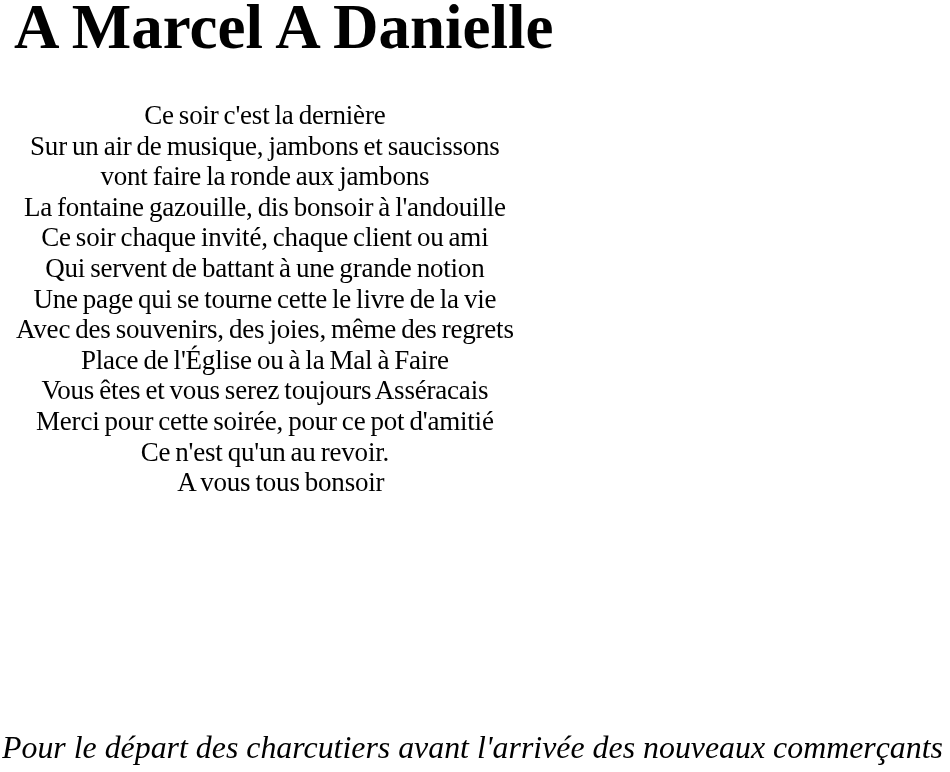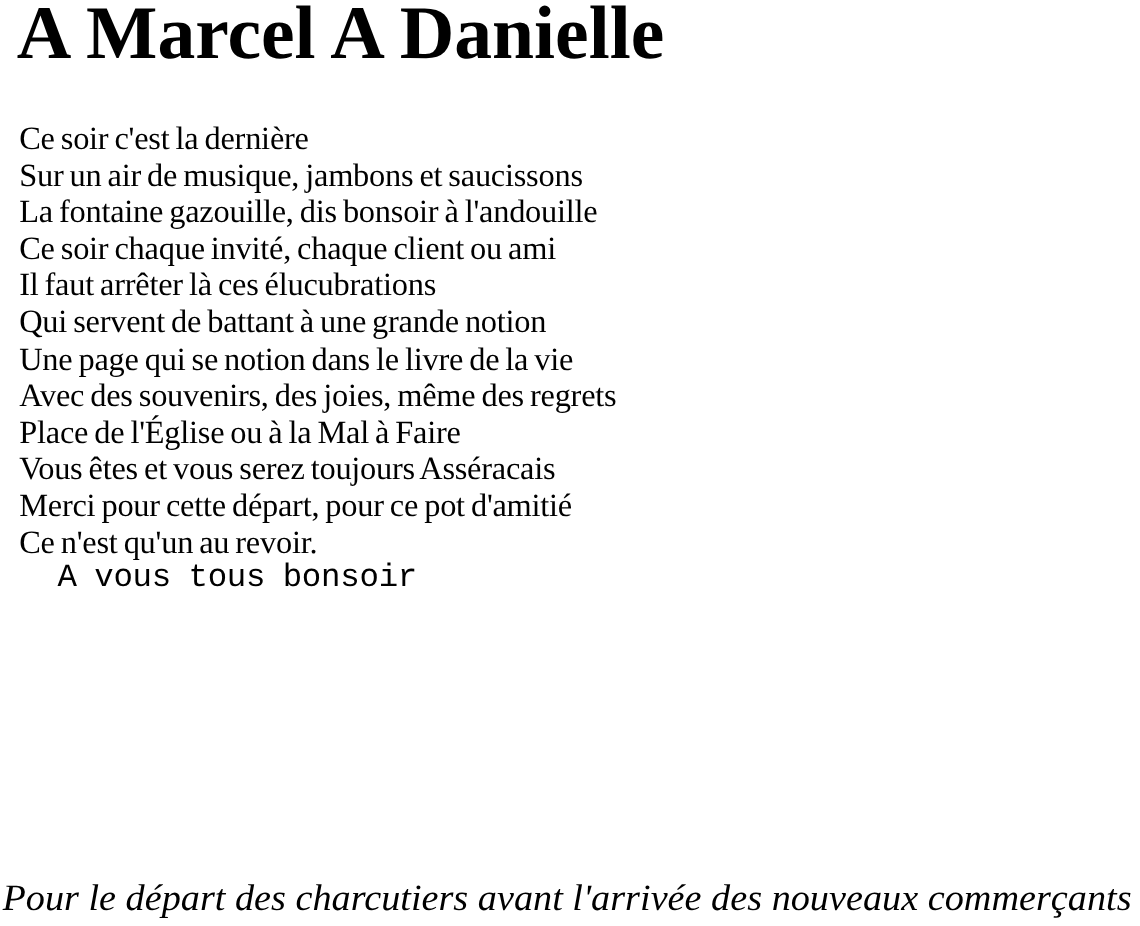--- a/index.html
+++ b/index.html
@@ -28,22 +28,22 @@
   .poem {
     position: absolute;
     left: 16px;
     top: 100px;
     font-size: 27px;
     line-height: 30.6px;
     letter-spacing: -0.2px;
     word-spacing: -1.5px;
     white-space: nowrap;
   }
-  .poem .line { height: 30.6px; }
-  .poem .line.indent { padding-left: 32px; font-family: Liberation Mono, monospace; }
+  .poem .line { height: 30.6px; text-align: center; }
+  .poem .line.indent { padding-left: 32px; }
   .footer-caption {
     position: absolute;
     left: 2px;
     top: 725px;
     width: 941px;
     height: 47px;
     font-style: italic;
   }
   .footer-caption svg { display: block; }
   .footer-caption text {
@@ -53,29 +53,29 @@
   }
 </style>
 </head>
 <body>
 
 <h1 class="doc-title">A Marcel A Danielle</h1>
 
 <div class="poem">
   <div class="line">Ce soir c'est la dernière</div>
   <div class="line">Sur un air de musique, jambons et saucissons</div>
+  <div class="line">vont faire la ronde aux jambons</div>
   <div class="line">La fontaine gazouille, dis bonsoir à l'andouille</div>
   <div class="line">Ce soir chaque invité, chaque client ou ami</div>
-  <div class="line">Il faut arrêter là ces élucubrations</div>
   <div class="line">Qui servent de battant à une grande notion</div>
-  <div class="line">Une page qui se notion dans le livre de la vie</div>
+  <div class="line">Une page qui se tourne cette le livre de la vie</div>
   <div class="line">Avec des souvenirs, des joies, même des regrets</div>
   <div class="line">Place de l'Église ou à la Mal à Faire</div>
   <div class="line">Vous êtes et vous serez toujours Asséracais</div>
-  <div class="line">Merci pour cette départ, pour ce pot d'amitié</div>
+  <div class="line">Merci pour cette soirée, pour ce pot d'amitié</div>
   <div class="line">Ce n'est qu'un au revoir.</div>
   <div class="line indent">A vous tous bonsoir</div>
 </div>
 
 <div class="footer-caption">
   <svg width="941" height="47" viewBox="0 0 941 47" xmlns="http://www.w3.org/2000/svg">
     <text x="0" y="33" textLength="941" lengthAdjust="spacingAndGlyphs">Pour le départ des charcutiers avant l'arrivée des nouveaux commerçants</text>
   </svg>
 </div>
 

